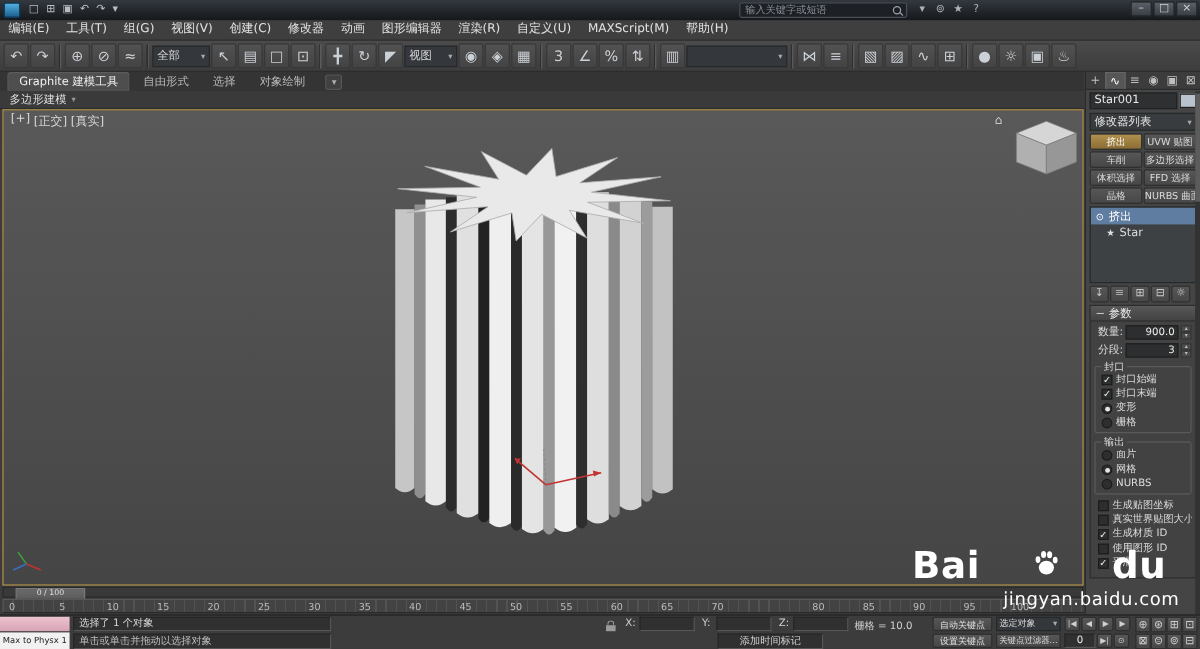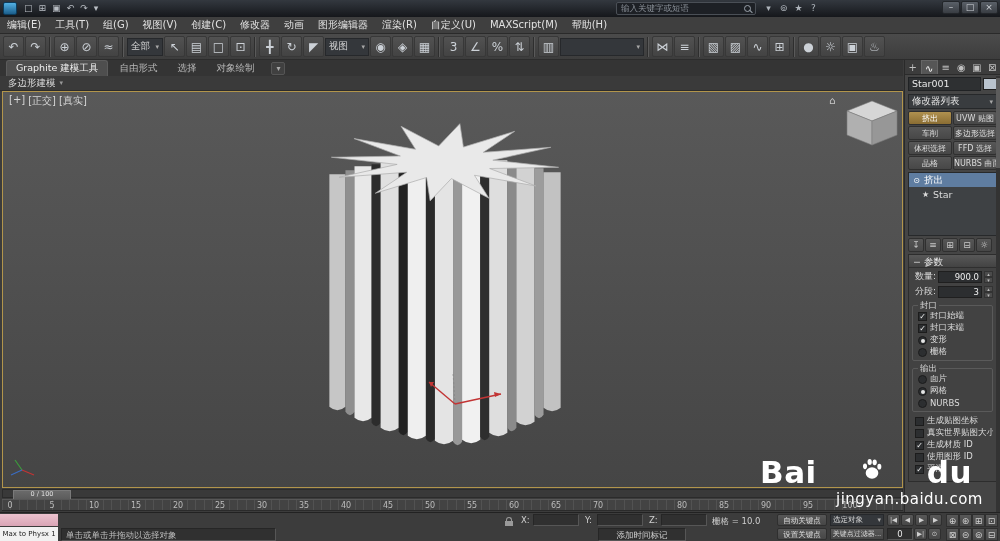--- a/index.html
+++ b/index.html
@@ -233,21 +233,21 @@
     </div>
 
   <div class="toolbar">
       <span class="ticon">↶</span>
       <span class="ticon">↷</span>
       <span class="tsep"></span>
       <span class="ticon">⊕</span>
       <span class="ticon">⊘</span>
       <span class="ticon">≈</span>
       <span class="tsep"></span>
-      <span class="tdrop" style="width: 36px;">
+      <span class="tdrop" style="width: 48px;">
         <span class="dlabel">全部</span>
         <span class="caret">▾</span>
       </span>
       <span class="ticon">↖</span>
       <span class="ticon">▤</span>
       <span class="ticon">□</span>
       <span class="ticon">⊡</span>
       <span class="tsep"></span>
       <span class="ticon">╋</span>
       <span class="ticon">↻</span>
@@ -504,20 +504,21 @@
       <span class="tick" style="left: 680px;">80</span>
       <span class="tick" style="left: 722px;">85</span>
       <span class="tick" style="left: 764px;">90</span>
       <span class="tick" style="left: 806px;">95</span>
       <span class="tick" style="left: 848px;">100</span>
     </div>
 
   <div class="statusbar">
     <div class="listener"></div>
     <div class="physx">Max to Physx 1</div>
+    <div class="seltext sunken">选择了 1 个对象</div>
     <div class="prompt sunken">单击或单击并拖动以选择对象</div>
     <div class="addtag sunken">添加时间标记</div>
 
     <div class="lockico">
         <div class="shk"></div>
         <div class="bod"></div>
       </div>
     <span class="clab" style="left:521px">X:</span>
     <div class="cfield sunken" style="left:533px;width:46px"></div>
     <span class="clab" style="left:585px">Y:</span>

